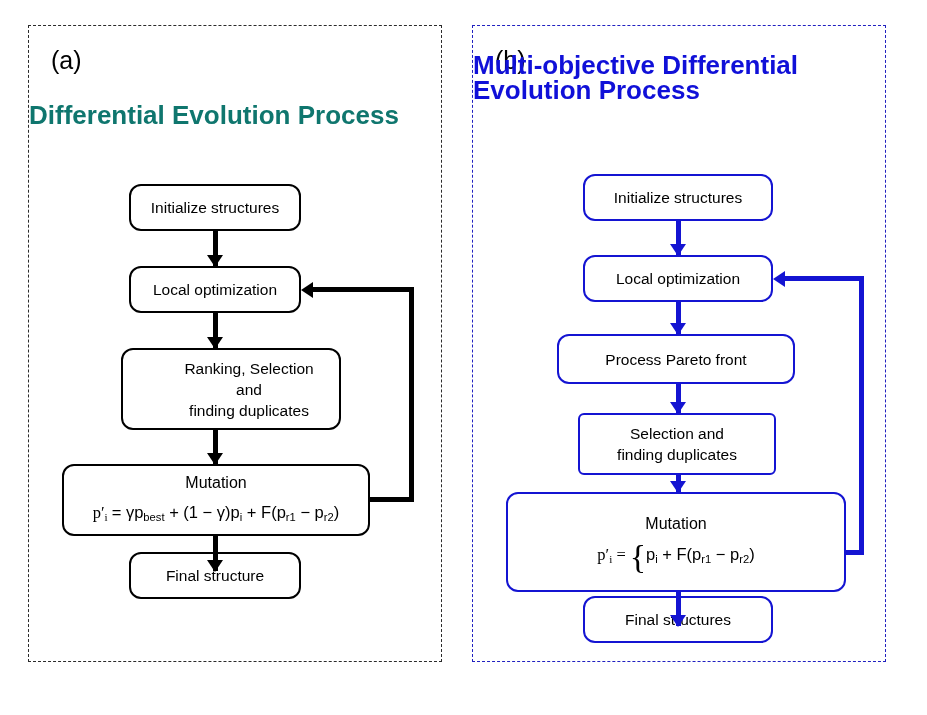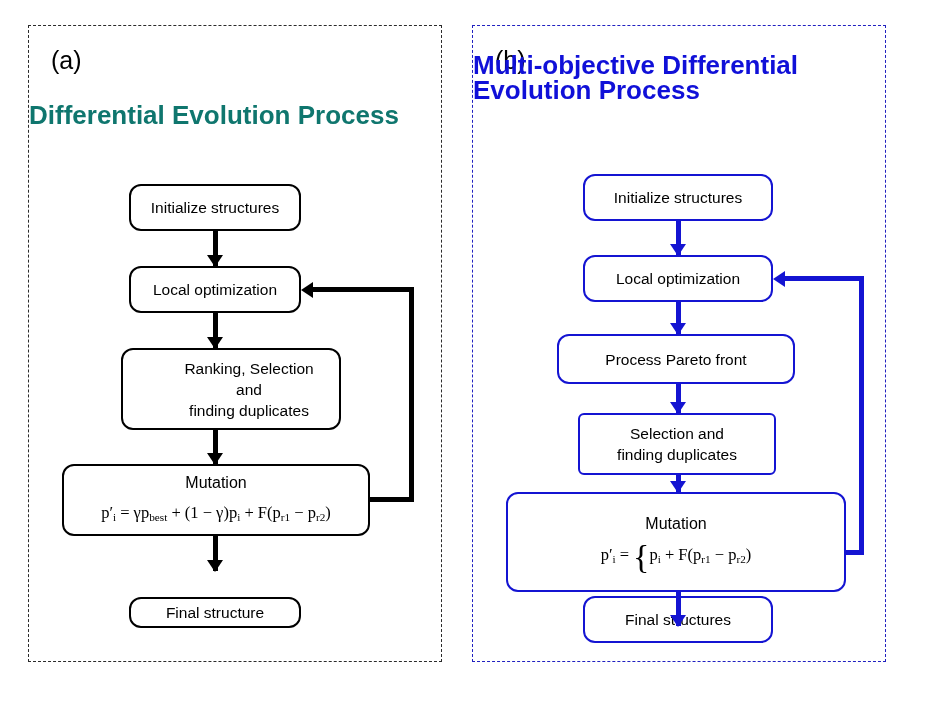--- a/index.html
+++ b/index.html
@@ -128,21 +128,21 @@
     width: 0;
     height: 0;
     border-top: 8px solid transparent;
     border-bottom: 8px solid transparent;
     border-right: 12px solid #000;
   }
   .blue .arrow-left-head { border-right-color: #1414d2; }
 
   
   .formula {
-    font-family: Liberation Serif, serif;
+    font-family: Liberation Sans, sans-serif;
     font-size: 16.5px;
     white-space: nowrap;
   }
   sub {
     font-size: 0.68em;
     vertical-align: -0.28em;
   }
   .brace {
     display: inline-block;
     font-size: 34px;
@@ -199,21 +199,21 @@
         <div class="mut-label">Mutation</div>
         <div class="mut-row">
           <span class="lhs">p′<sub>i</sub></span>
           <span class="formula">
             = γp<sub>best</sub> + (1 − γ)p<sub>i</sub> + F(p<sub>r1</sub> − p<sub>r2</sub>)
           </span>
         </div>
       </div>
     </div>
 
-    <div class="box" style="left:100px; top:571px; width:172px; height:31px;">Final structure</div>
+    <div class="box" style="left:100px; top:526px; width:172px; height:47px;">Final structure</div>
 
     <div class="arrow-v k" style="left:186px; top:205px; height:35px;">
       <div class="shaft"></div>
         <div class="head"></div>
     </div>
     <div class="arrow-v k" style="left:186px; top:287px; height:35px;">
       <div class="shaft"></div>
         <div class="head"></div>
     </div>
     <div class="arrow-v k" style="left:186px; top:404px; height:34px;">

